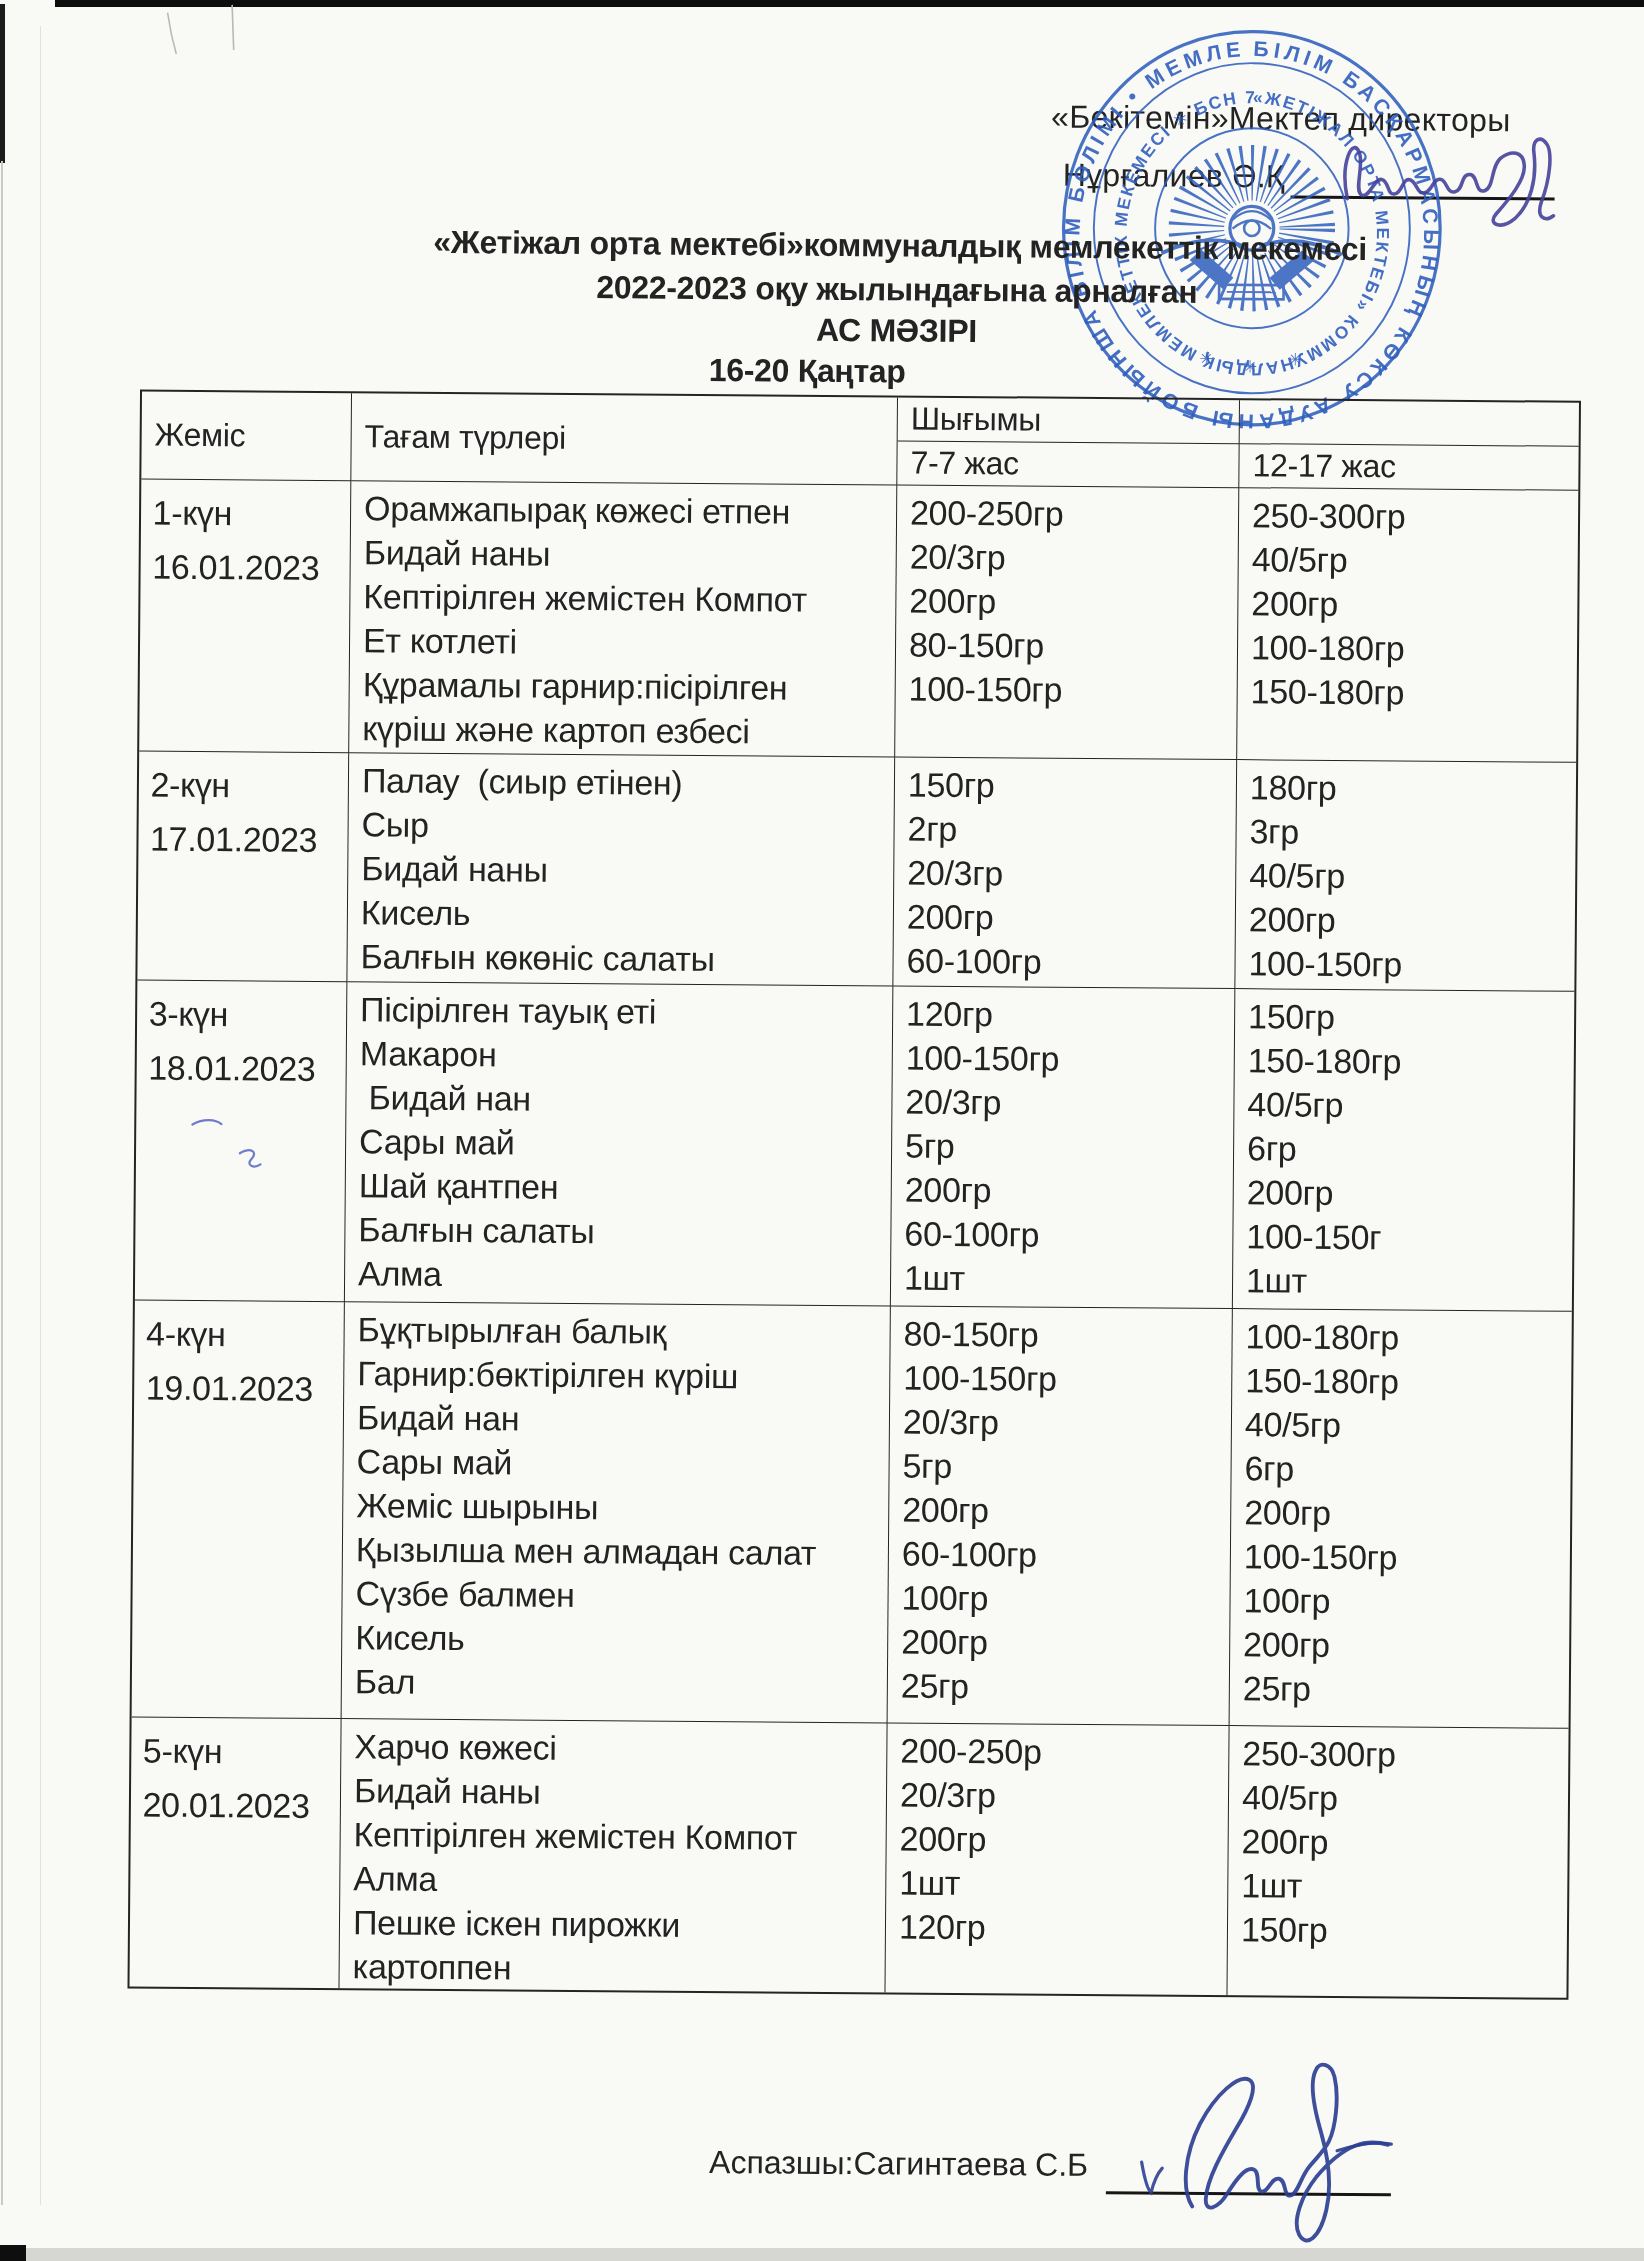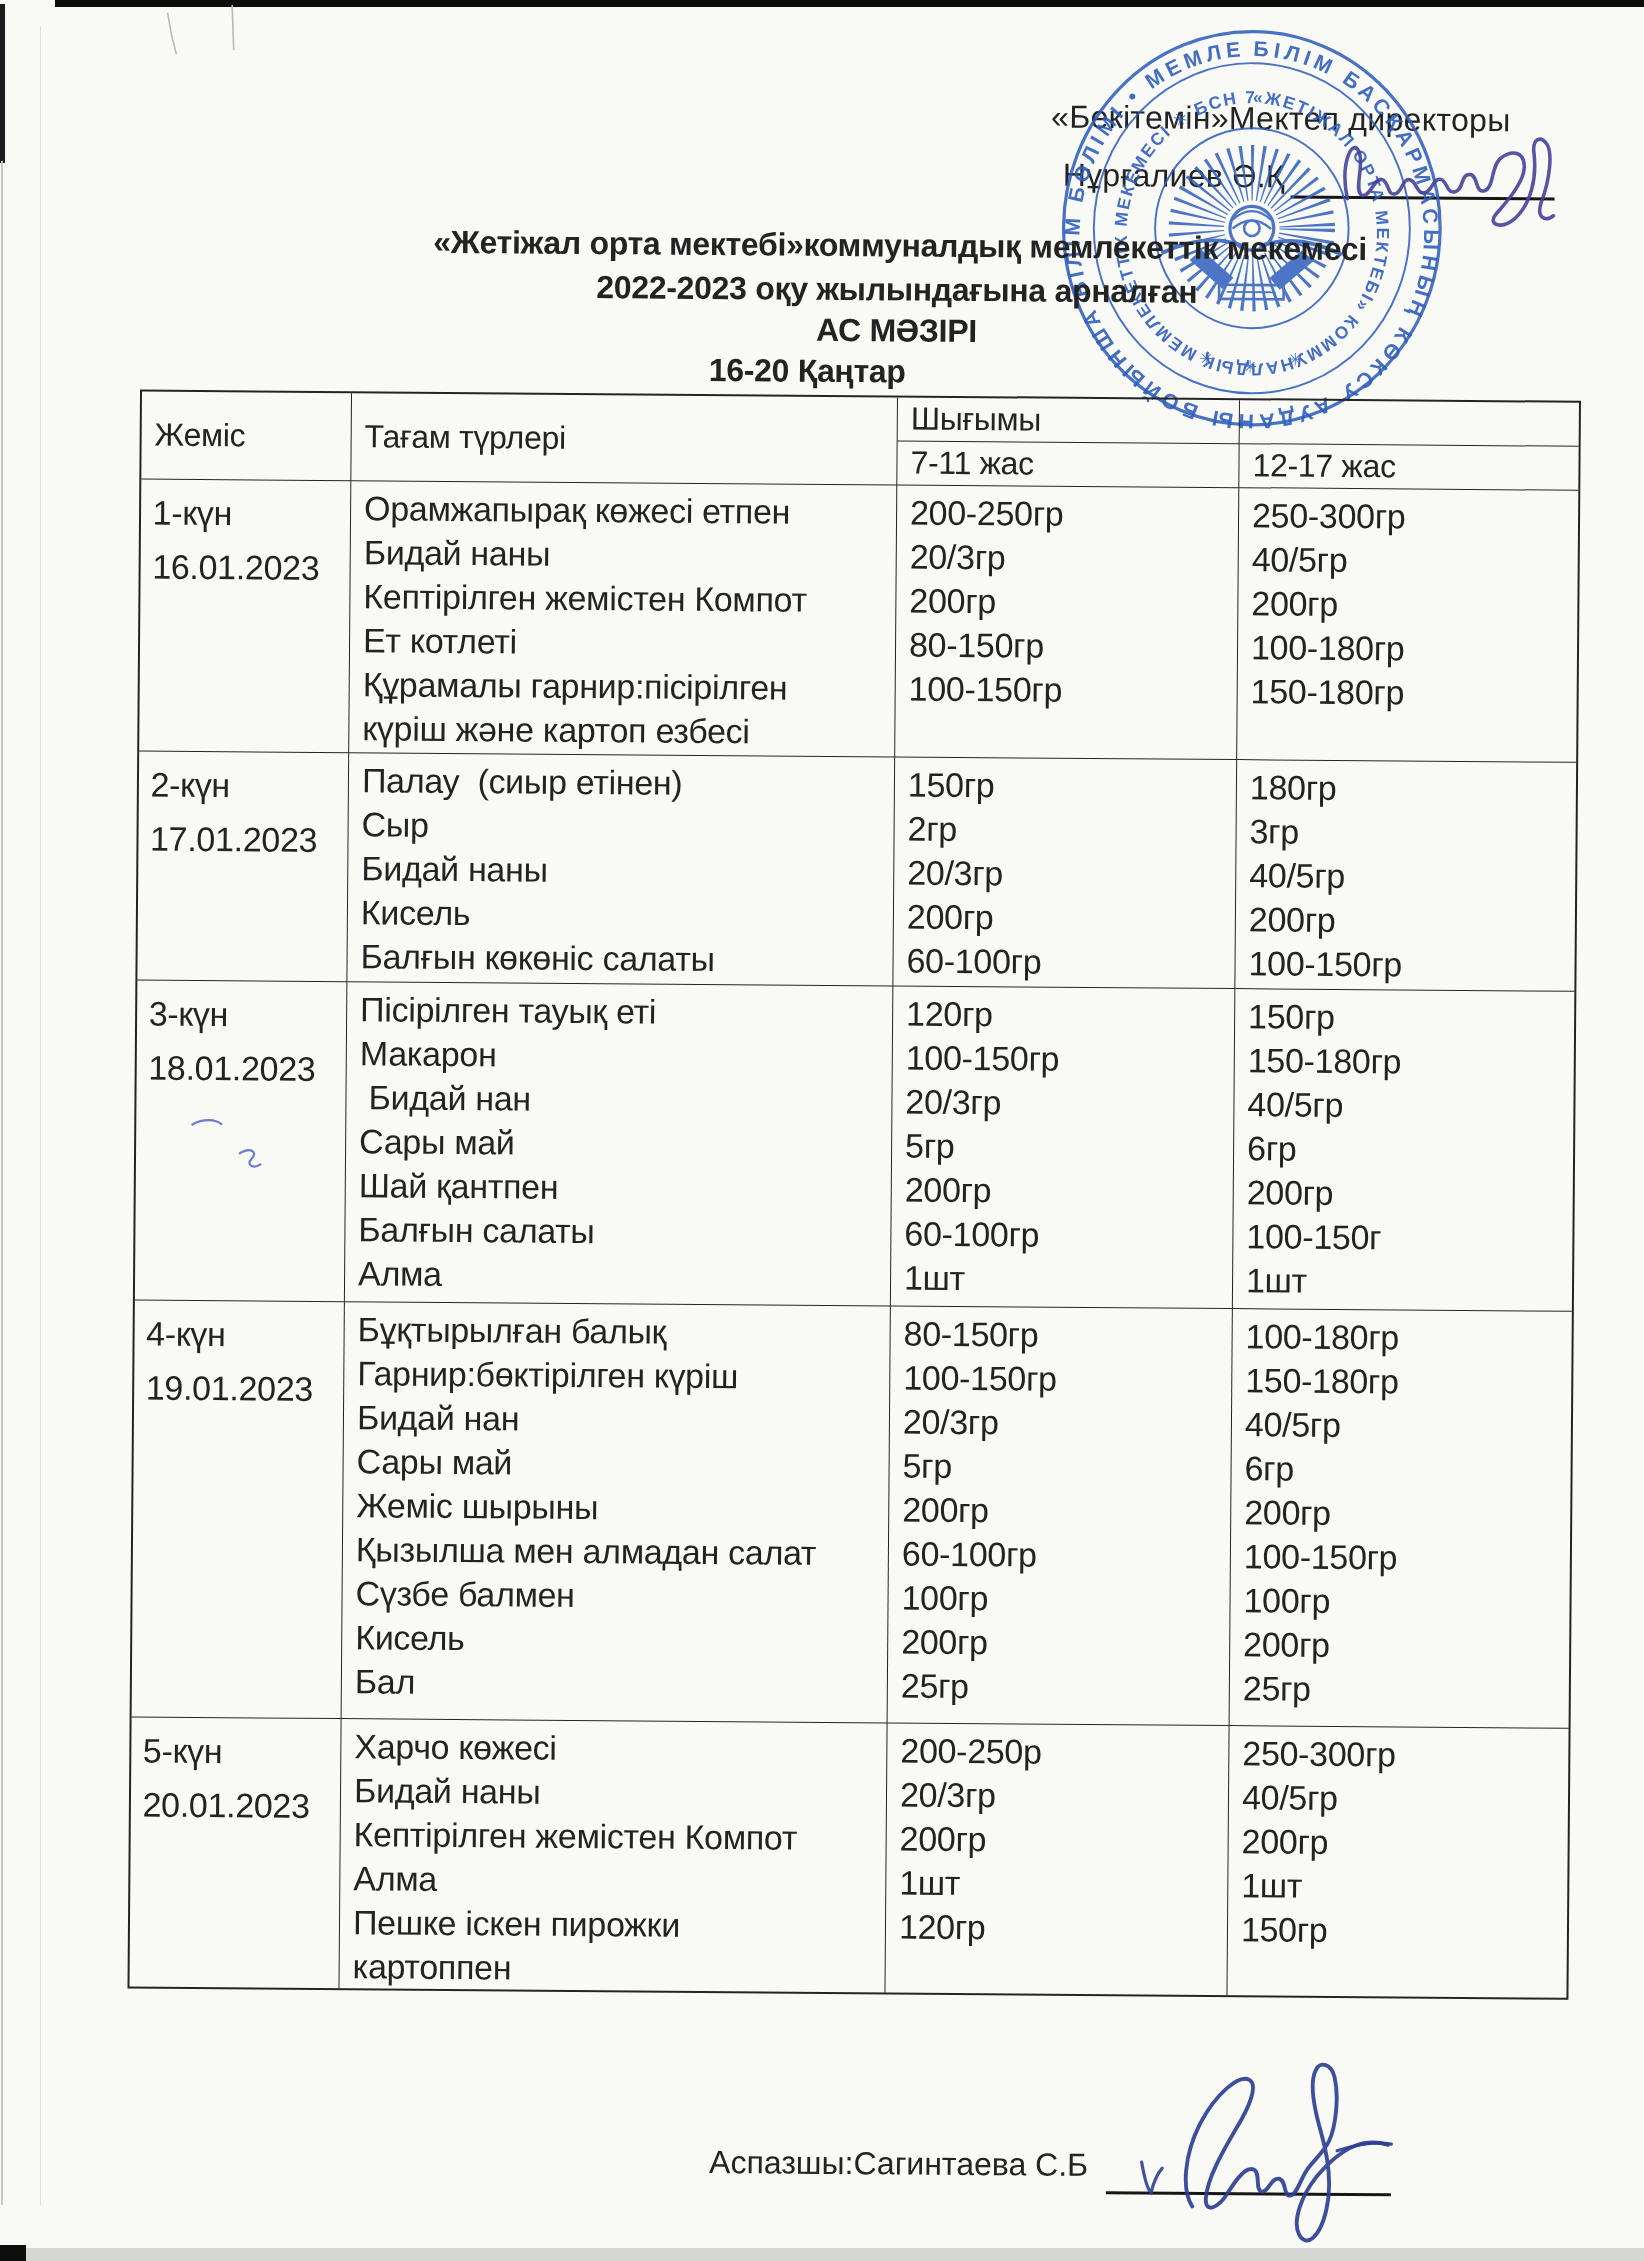--- a/index.html
+++ b/index.html
@@ -98,21 +98,21 @@
     <div class="abs title title-1">«Жетіжал орта мектебі»коммуналдық мемлекеттік мекемесі</div>
     <div class="abs title title-2">2022-2023 оқу жылындағына арналған</div>
     <div class="abs title title-3">АС МӘЗІРІ</div>
     <div class="abs title title-4">16-20 Қаңтар</div>
 
     <div class="menu-table">
       <div class="cell hd span2" style="grid-column:1"><span>Жеміс</span></div>
       <div class="cell hd span2" style="grid-column:2"><span>Тағам түрлері</span></div>
       <div class="cell hd" style="grid-column:3;grid-row:1"><span>Шығымы</span></div>
       <div class="cell hd last-col" style="grid-column:4;grid-row:1"></div>
-      <div class="cell hd" style="grid-column:3;grid-row:2"><span>7-11 жас</span></div>
+      <div class="cell hd" style="grid-column:3;grid-row:2"><span>7-7 жас</span></div>
       <div class="cell hd last-col" style="grid-column:4;grid-row:2"><span>12-17 жас</span></div>
 
       <div class="cell day-cell" style="grid-column:1;grid-row:3"><div>1-күн</div><div>16.01.2023</div></div>
       <div class="cell lines" style="grid-column:2;grid-row:3">Орамжапырақ көжесі етпен
 Бидай наны
 Кептірілген жемістен Компот
 Ет котлеті
 Құрамалы гарнир:пісірілген
 күріш және картоп езбесі</div>
       <div class="cell lines" style="grid-column:3;grid-row:3">200-250гр

